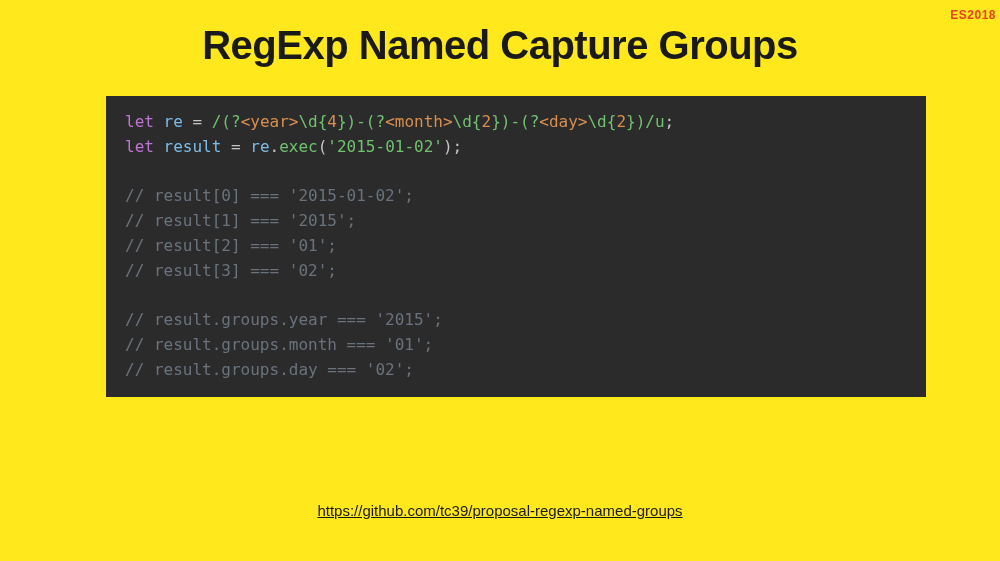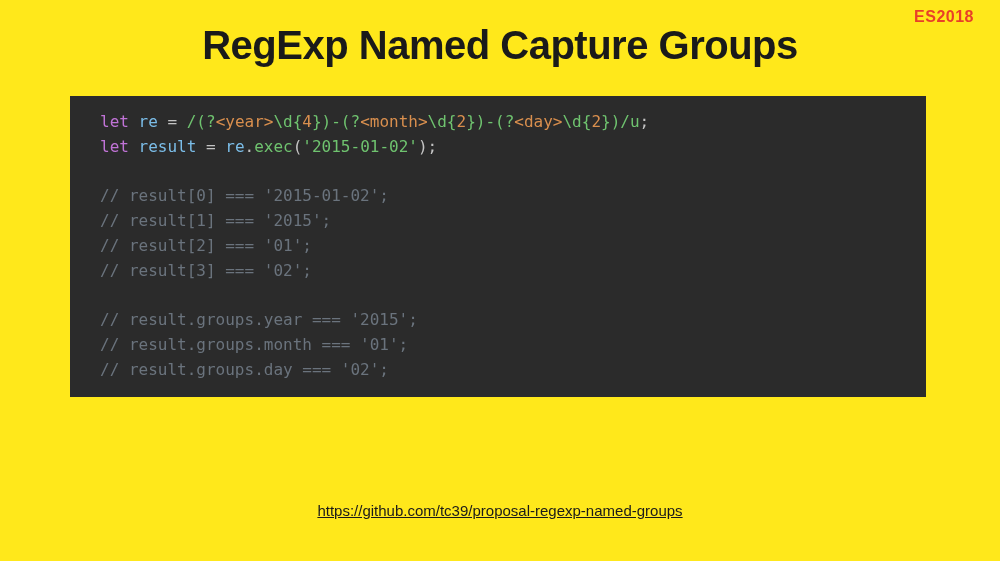--- a/index.html
+++ b/index.html
@@ -11,38 +11,38 @@
       width: 1000px;
       height: 561px;
       background-color: #ffe81b;
       font-family: -apple-system, BlinkMacSystemFont, "Segoe UI", Helvetica, Arial, sans-serif;
       position: relative;
       overflow: hidden;
     }
     .badge {
       position: absolute;
       top: 8px;
-      right: 26px;
+      right: 4px;
       color: #e94028;
       font-weight: 700;
-      font-size: 16px;
+      font-size: 12px;
       letter-spacing: 0.5px;
     }
     .title {
       text-align: center;
       font-size: 40px;
       font-weight: 800;
       color: #1a1a1a;
       margin-top: 23px;
       letter-spacing: -0.5px;
     }
     .code-block {
       background-color: #2b2b2b;
-      margin: 28px 74px 0 70px;
-      padding: 14px 30px;
+      margin: 28px 74px 0 106px;
+      padding: 14px 19px;
       font-family: "SF Mono", "Menlo", "Monaco", "Consolas", monospace;
       font-size: 16px;
       line-height: 1.55;
       color: #c4c4c4;
       white-space: pre;
     }
     .tok-kw { color: #c073d6; }
     .tok-var { color: #7bbde8; }
     .tok-op { color: #c4c4c4; }
     .tok-regex { color: #6fc36f; }

